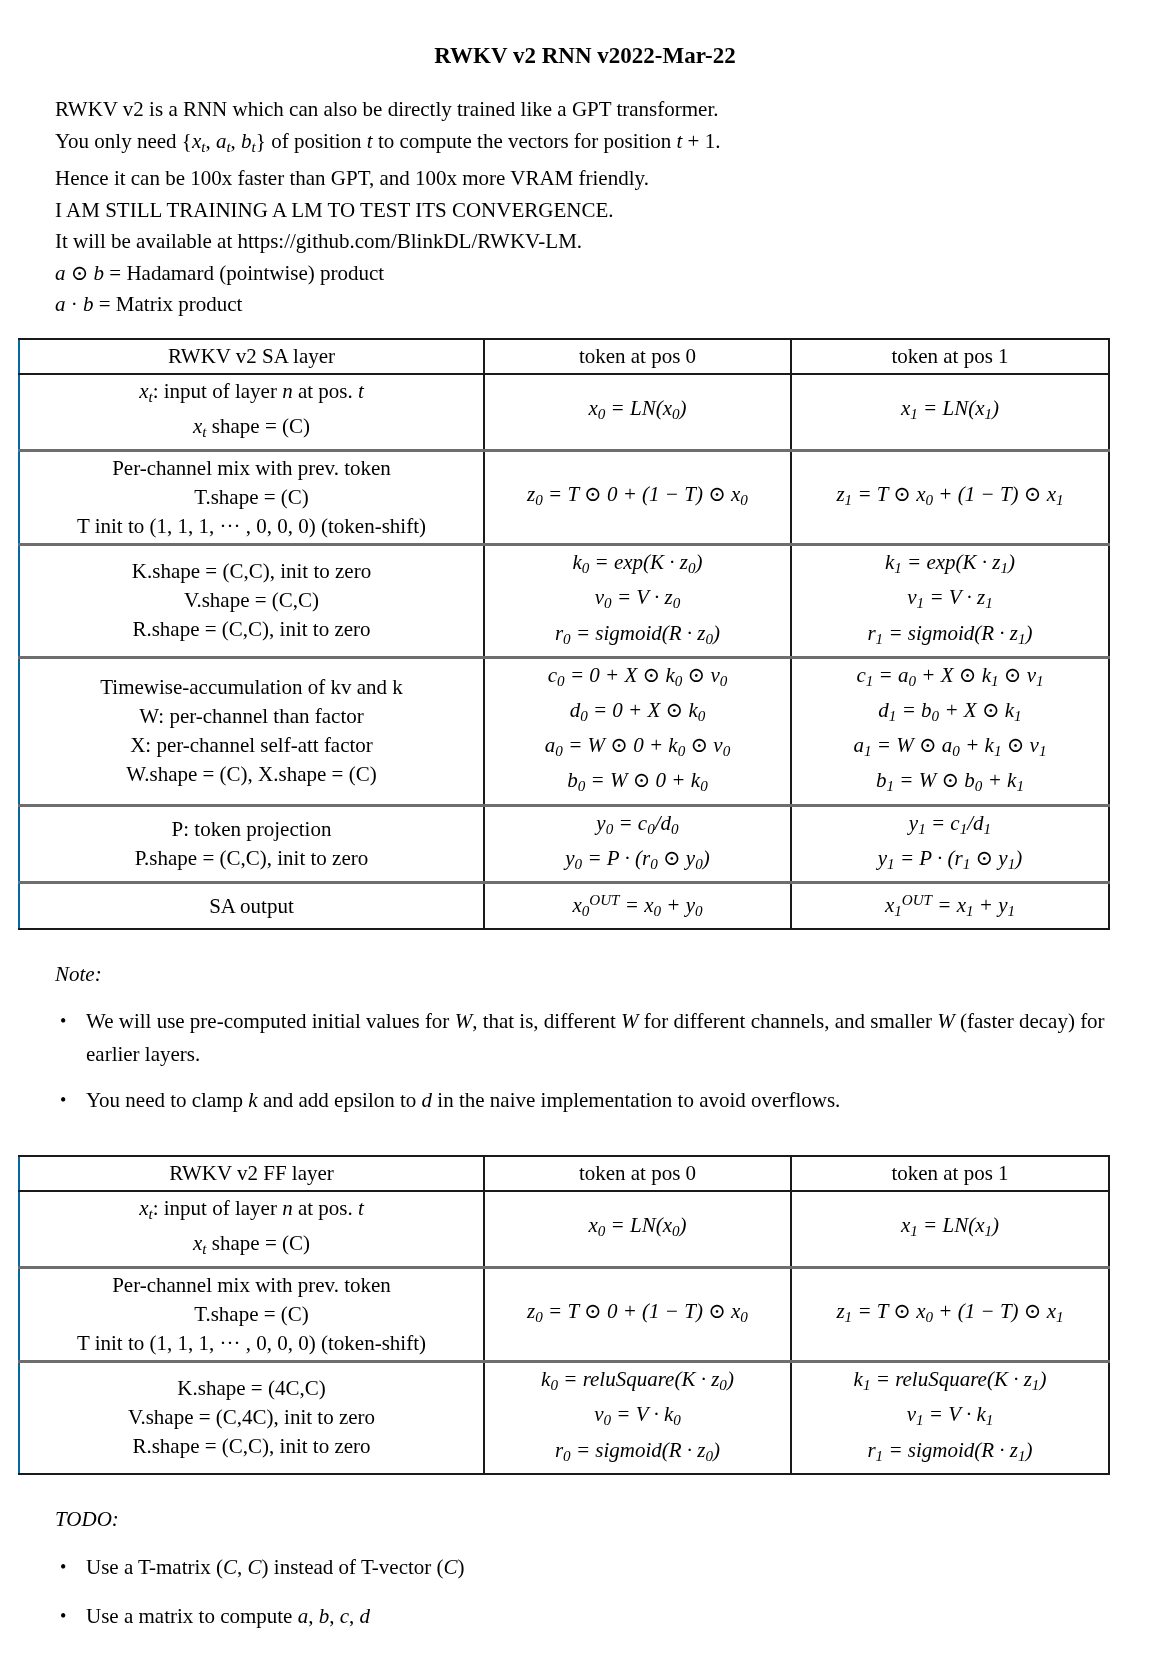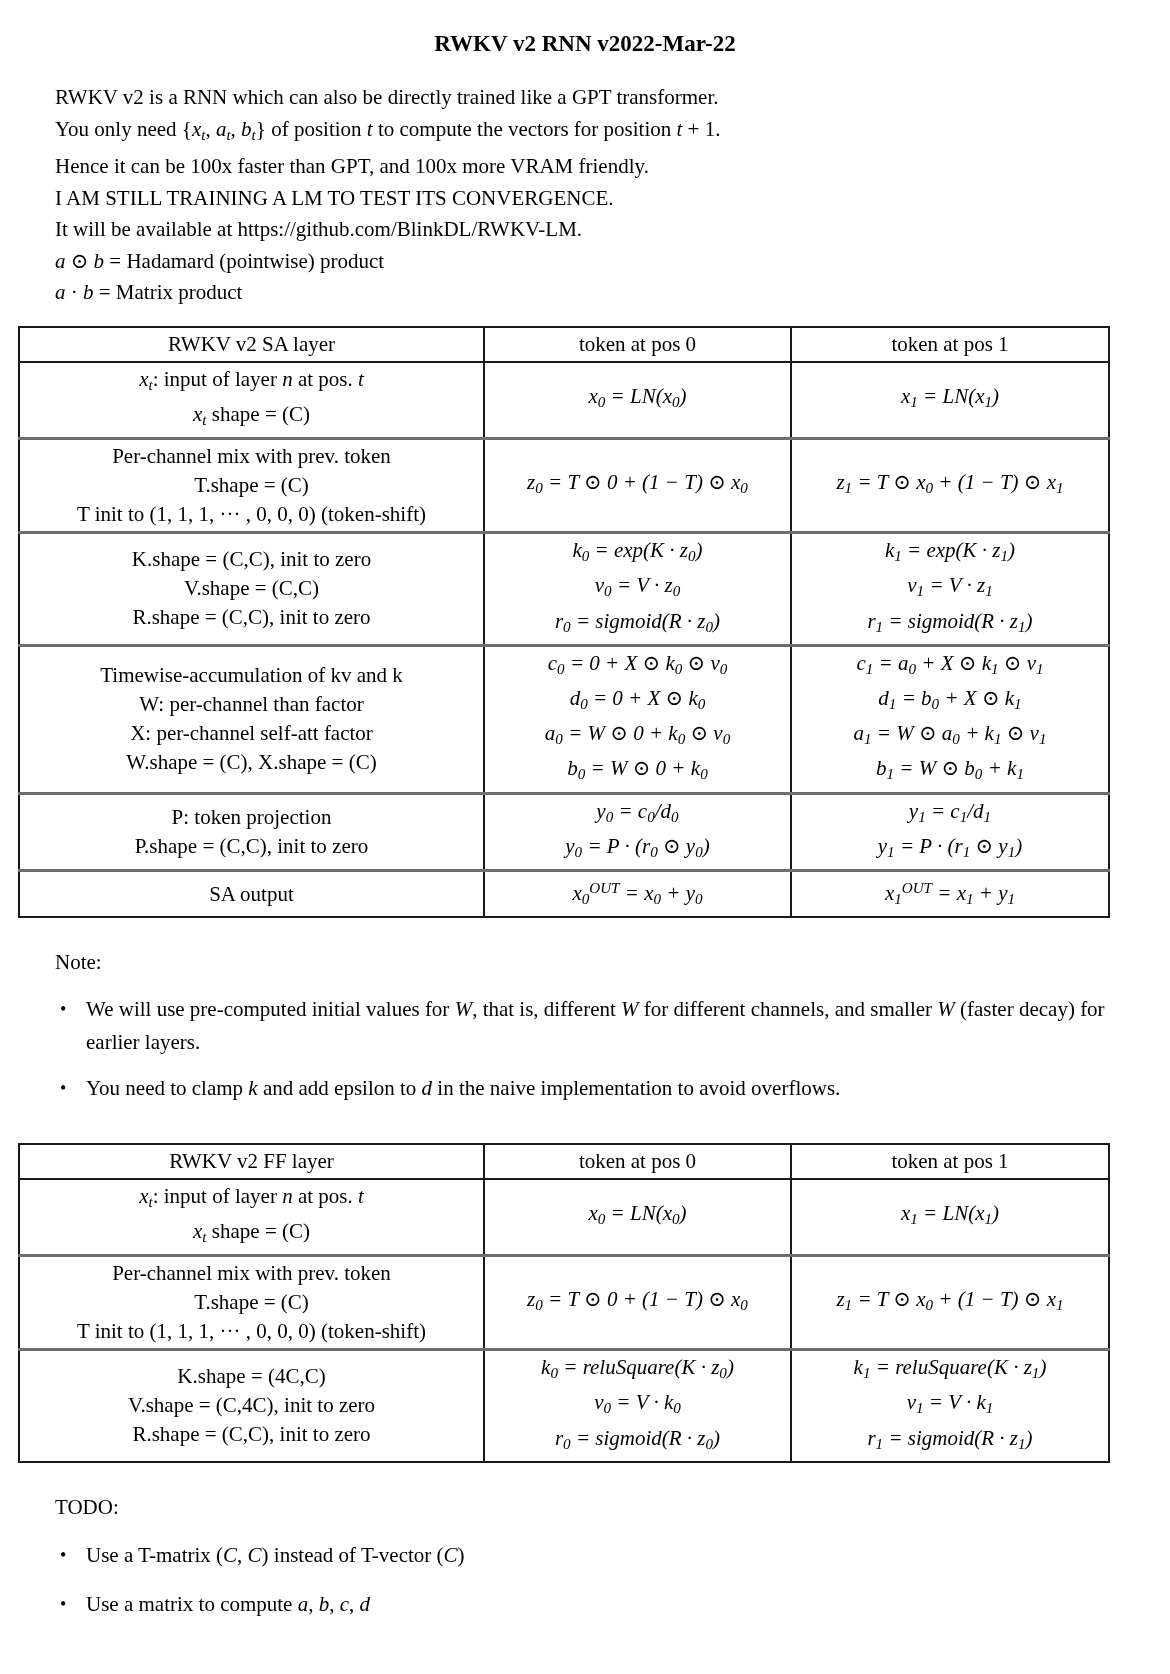--- a/index.html
+++ b/index.html
@@ -4,47 +4,47 @@
 <style>
   * { box-sizing: border-box; }
   html, body { margin: 0; padding: 0; background: #ffffff; }
   .page {
     width: 1170px; height: 1674px; overflow: hidden;
     background: #ffffff; color: #000000;
     font-family: "Liberation Serif", "DejaVu Serif", serif;
     position: relative;
   }
   .title {
-    margin: 4px; padding-top: 27px;
+    margin: 16px; padding-top: 27px;
     text-align: center; font-size: 23px; font-weight: 700;
   }
   .intro { margin: 25px 0 0 55px; font-size: 21px; line-height: 31.5px; }
   .iline i, .btext i, .seclabel i { font-style: italic; }
 
   .eqtable {
     border-collapse: collapse; table-layout: fixed;
     width: 1090px; margin-left: 18px;
   }
   .t1 { margin-top: 17px; }
   .t2 { margin-top: 38px; }
   .eqtable td {
-    border-left: 2px solid #0f172a; border-right: 2px solid #1a1a1a;
+    border-left: 2px solid #0369a1; border-right: 2px solid #1a1a1a;
     text-align: center; vertical-align: middle;
     font-size: 21px; line-height: 29px; padding: 2px 4px;
     overflow: hidden;
   }
   tr.hdr td { border-top: 2px solid #1a1a1a; border-bottom: 2px solid #1a1a1a; height: 33px; }
   tr.sec td { border-top: 3px solid #6e6e6e; border-bottom: 2px solid #1a1a1a; }
   tr.sec.first td { border-top: 2px solid #1a1a1a; }
   td.math { font-style: italic; }
   .cline { white-space: nowrap; }
   sub { font-size: 0.72em; vertical-align: -0.28em; }
   sup { font-size: 0.72em; vertical-align: 0.45em; }
 
-  .seclabel { margin: 30px 0 0 55px; font-size: 21px; line-height: 29px; }
+  .seclabel { margin: 30px 0 0 55px; font-size: 21px; line-height: 29px; font-style: italic; }
   .bullet { display: flex; margin: 16px 0 0 60px; font-size: 21px; line-height: 32.5px; }
   .bullet .dot { flex: 0 0 26px; width: 26px; font-size: 18px; }
   .bullet .btext { max-width: 1040px; }
   .todo-list .bullet { margin-top: 17px; }
   .note-list .bullet-2 { margin-top: 14px; }
 </style>
 </head>
 <body>
 
 <div class="page">

